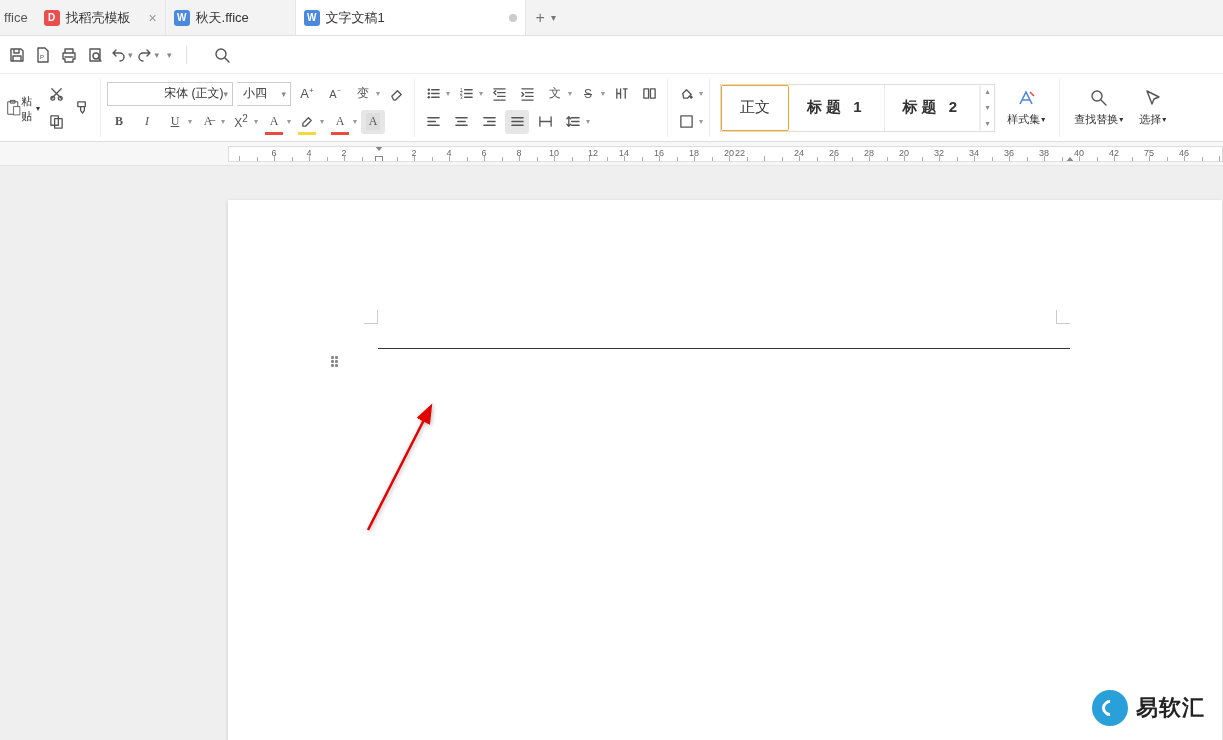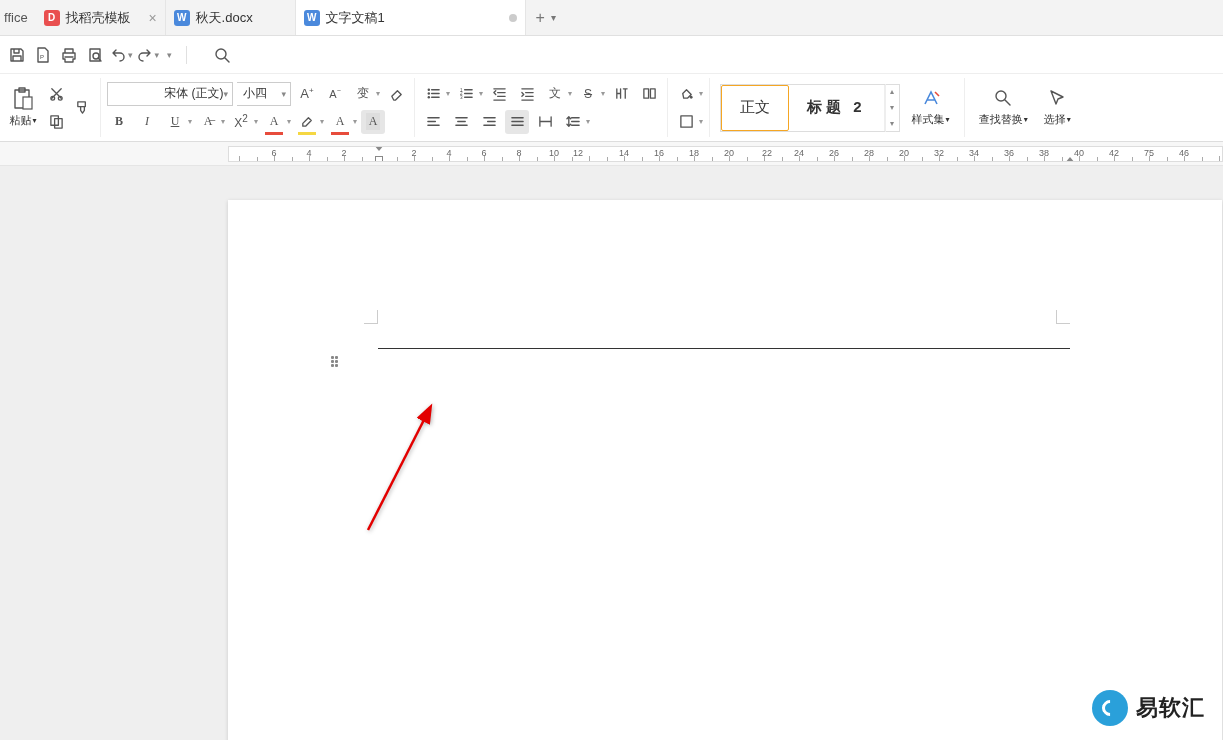--- a/index.html
+++ b/index.html
@@ -169,21 +169,21 @@
       border-left: none;
       height: 24px;
       padding: 0 4px 0 6px;
       font-size: 12px;
       width: 54px;
       justify-content: space-between;
       cursor: pointer;
     }
 
     .paste-big {
-      display: flex; flex-direction: column; align-items: center;
+      display: flex; flex-direction: row; align-items: center;
       justify-content: flex-end;
       width: 34px;
       cursor: pointer;
     }
     .paste-big svg { width: 22px; height: 24px; }
     .paste-big .lbl { font-size: 11px; margin-top: 2px; display:flex; align-items:center;}
     .paste-big .lbl .chev { font-size: 8px; margin-left:1px;}
 
     
     .styles-gallery {
@@ -393,21 +393,21 @@
   <div class="tab-partial">ffice</div>
 
   <div class="tab red-icon">
     <span class="tab-icon">D</span>
     <span>找稻壳模板</span>
     <span class="tab-close">×</span>
   </div>
 
   <div class="tab blue-icon">
     <span class="tab-icon">W</span>
-    <span>秋天.docx</span>
+    <span>秋天.ffice</span>
   </div>
 
   <div class="tab blue-icon active" style="min-width:230px;">
     <span class="tab-icon">W</span>
     <span>文字文稿1</span>
     <span class="tab-dot"></span>
   </div>
 
   <div class="tab-add">
     <span class="plus">+</span>
@@ -707,20 +707,21 @@
             </div>
             <span class="chev">▾</span>
           </div>
       </div>
     </div>
   </div>
 
   <div class="ribbon-group no-border">
     <div class="styles-gallery">
       <div class="style-item selected">正文</div>
+      <div class="style-item heading1">标题 1</div>
       <div class="style-item heading2">标题 2</div>
       <div class="style-scroll">
         <div class="s-btn">▴</div>
         <div class="s-btn">▾</div>
         <div class="s-btn">▾</div>
       </div>
     </div>
     <div class="big-action">
       <svg viewBox="0 0 20 20">
           <path stroke="#4a89dc" stroke-width="1.6" fill="none" d="M4 16 10 4l6 12 M6 12h8"></path>
@@ -760,26 +761,26 @@
   <div class="ruler">
     <div class="ruler-inner" id="ruler-inner">
         <div class="ruler-num" style="left: 45px;">6</div>
         <div class="ruler-num" style="left: 80px;">4</div>
         <div class="ruler-num" style="left: 115px;">2</div>
         <div class="ruler-num" style="left: 185px;">2</div>
         <div class="ruler-num" style="left: 220px;">4</div>
         <div class="ruler-num" style="left: 255px;">6</div>
         <div class="ruler-num" style="left: 290px;">8</div>
         <div class="ruler-num" style="left: 325px;">10</div>
-        <div class="ruler-num" style="left: 349px;">12</div>
+        <div class="ruler-num" style="left: 364px;">12</div>
         <div class="ruler-num" style="left: 395px;">14</div>
         <div class="ruler-num" style="left: 430px;">16</div>
         <div class="ruler-num" style="left: 465px;">18</div>
         <div class="ruler-num" style="left: 500px;">20</div>
-        <div class="ruler-num" style="left: 532px; margin-left: 6px;">22</div>
+        <div class="ruler-num" style="left: 505px; margin-left: 6px;">22</div>
         <div class="ruler-num" style="left: 570px;">24</div>
         <div class="ruler-num" style="left: 605px;">26</div>
         <div class="ruler-num" style="left: 640px;">28</div>
         <div class="ruler-num" style="left: 675px;">20</div>
         <div class="ruler-num" style="left: 710px;">32</div>
         <div class="ruler-num" style="left: 745px;">34</div>
         <div class="ruler-num" style="left: 780px;">36</div>
         <div class="ruler-num" style="left: 815px;">38</div>
         <div class="ruler-num" style="left: 850px;">40</div>
         <div class="ruler-num" style="left: 885px;">42</div>

